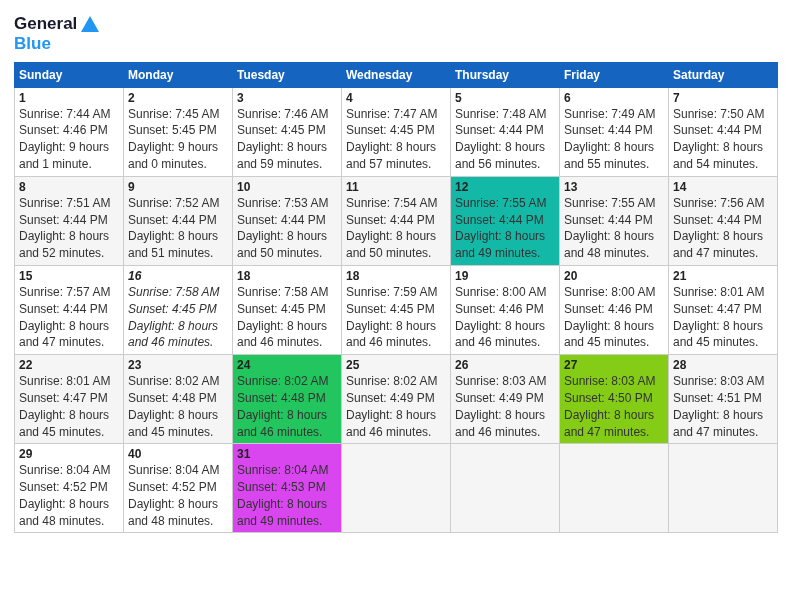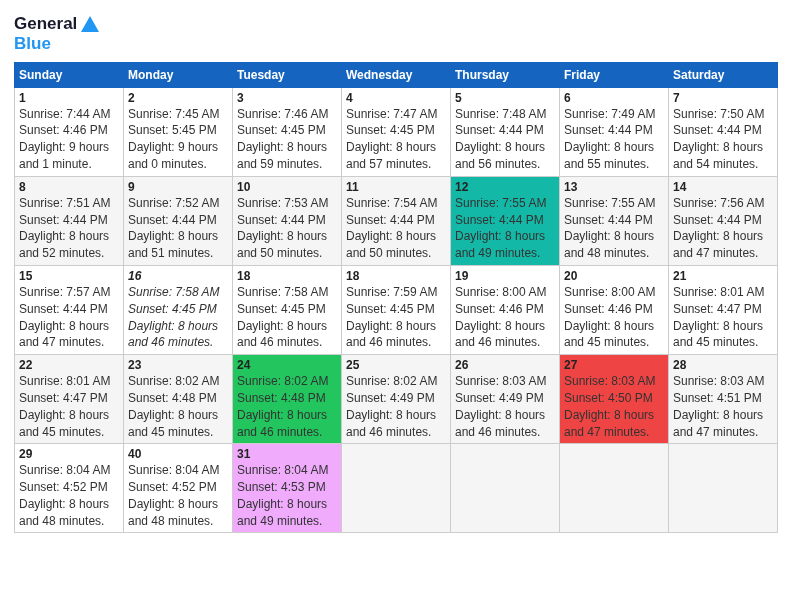--- a/index.html
+++ b/index.html
@@ -297,21 +297,21 @@
 Daylight: 8 hours
 and 46 minutes.</div>
           </td>
           <td style="background: rgb(245, 245, 245);">
             <span class="day-num">26</span>
             <div class="day-info" style="white-space: pre-line;">Sunrise: 8:03 AM
 Sunset: 4:49 PM
 Daylight: 8 hours
 and 46 minutes.</div>
           </td>
-          <td style="background: #ef4444; margin-top: 7px;">
+          <td style="background: #84cc16; margin-top: 7px;">
             <span class="day-num">27</span>
             <div class="day-info" style="white-space: pre-line;">Sunrise: 8:03 AM
 Sunset: 4:50 PM
 Daylight: 8 hours
 and 47 minutes.</div>
           </td>
           <td style="background: rgb(245, 245, 245);">
             <span class="day-num">28</span>
             <div class="day-info" style="white-space: pre-line;">Sunrise: 8:03 AM
 Sunset: 4:51 PM
@@ -327,21 +327,21 @@
 Daylight: 8 hours
 and 48 minutes.</div>
           </td>
           <td style="background: rgb(255, 255, 255);">
             <span class="day-num">40</span>
             <div class="day-info" style="white-space: pre-line;">Sunrise: 8:04 AM
 Sunset: 4:52 PM
 Daylight: 8 hours
 and 48 minutes.</div>
           </td>
-          <td style="background: #f0abfc;">
+          <td style="background: #d946ef;">
             <span class="day-num">31</span>
             <div class="day-info" style="white-space: pre-line;">Sunrise: 8:04 AM
 Sunset: 4:53 PM
 Daylight: 8 hours
 and 49 minutes.</div>
           </td>
           <td class="empty-cell" style="background: rgb(255, 255, 255);"></td>
           <td class="empty-cell" style="background: rgb(255, 255, 255);"></td>
           <td class="empty-cell" style="background: rgb(255, 255, 255);"></td>
           <td class="empty-cell" style="background: rgb(255, 255, 255);"></td>

